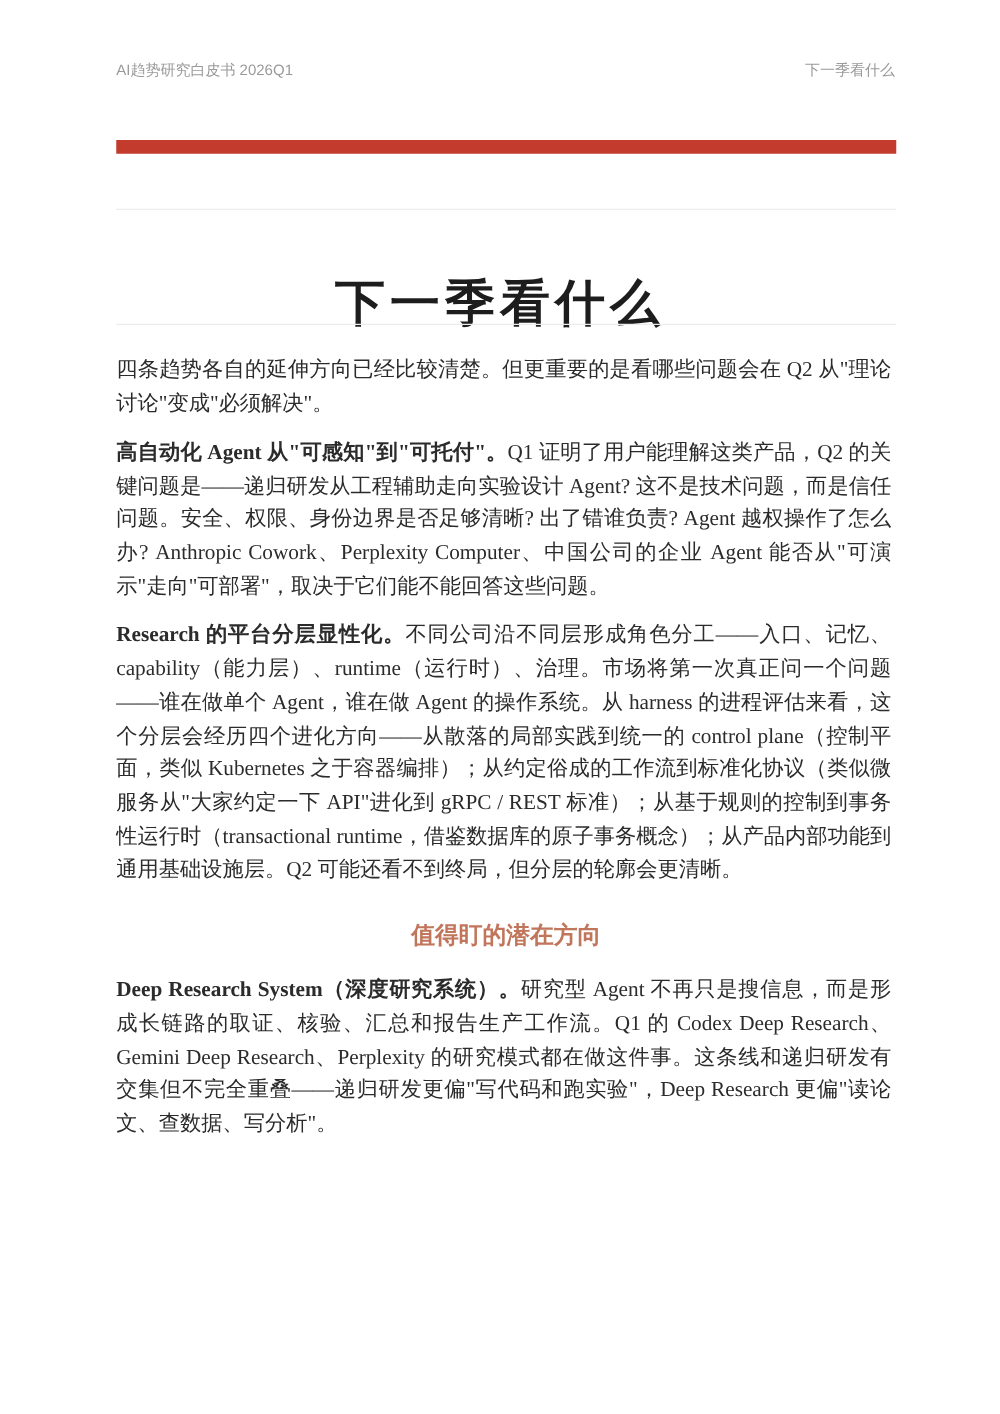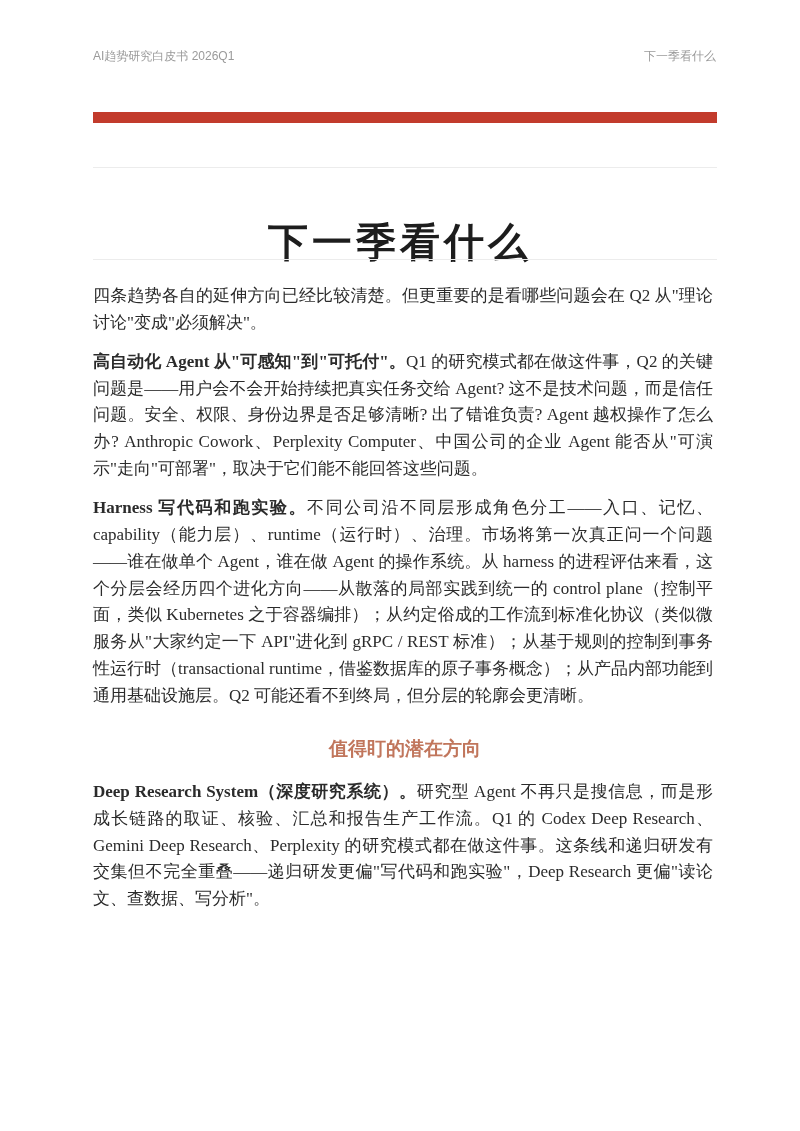--- a/index.html
+++ b/index.html
@@ -90,23 +90,23 @@
   <div class="divider divider-top"></div>
 
   <h1 class="doc-title">下一季看什么</h1>
 
   <div class="divider divider-under-title"></div>
 
   <div class="body-text">
 
     <p>四条趋势各自的延伸方向已经比较清楚。但更重要的是看哪些问题会在 Q2 从"理论讨论"变成"必须解决"。</p>
 
-    <p><span class="lead">高自动化 Agent 从"可感知"到"可托付"。</span><span>Q1 的研究模式都在做这件事，Q2 的关键问题是——用户会不会开始持续把真实任务交给 Agent? 这不是技术问题，而是信任问题。安全、权限、身份边界是否足够清晰? 出了错谁负责? Agent 越权操作了怎么办? Anthropic Cowork、Perplexity Computer、中国公司的企业 Agent 能否从"可演示"走向"可部署"，取决于它们能不能回答这些问题。</span></p>
+    <p><span class="lead">高自动化 Agent 从"可感知"到"可托付"。</span><span>Q1 证明了用户能理解这类产品，Q2 的关键问题是——递归研发从工程辅助走向实验设计 Agent? 这不是技术问题，而是信任问题。安全、权限、身份边界是否足够清晰? 出了错谁负责? Agent 越权操作了怎么办? Anthropic Cowork、Perplexity Computer、中国公司的企业 Agent 能否从"可演示"走向"可部署"，取决于它们能不能回答这些问题。</span></p>
 
-    <p><span class="lead">Harness 写代码和跑实验。</span><span>不同公司沿不同层形成角色分工——入口、记忆、capability（能力层）、runtime（运行时）、治理。市场将第一次真正问一个问题——谁在做单个 Agent，谁在做 Agent 的操作系统。从 harness 的进程评估来看，这个分层会经历四个进化方向——从散落的局部实践到统一的 control plane（控制平面，类似 Kubernetes 之于容器编排）；从约定俗成的工作流到标准化协议（类似微服务从"大家约定一下 API"进化到 gRPC / REST 标准）；从基于规则的控制到事务性运行时（transactional runtime，借鉴数据库的原子事务概念）；从产品内部功能到通用基础设施层。Q2 可能还看不到终局，但分层的轮廓会更清晰。</span></p>
+    <p><span class="lead">Research 的平台分层显性化。</span><span>不同公司沿不同层形成角色分工——入口、记忆、capability（能力层）、runtime（运行时）、治理。市场将第一次真正问一个问题——谁在做单个 Agent，谁在做 Agent 的操作系统。从 harness 的进程评估来看，这个分层会经历四个进化方向——从散落的局部实践到统一的 control plane（控制平面，类似 Kubernetes 之于容器编排）；从约定俗成的工作流到标准化协议（类似微服务从"大家约定一下 API"进化到 gRPC / REST 标准）；从基于规则的控制到事务性运行时（transactional runtime，借鉴数据库的原子事务概念）；从产品内部功能到通用基础设施层。Q2 可能还看不到终局，但分层的轮廓会更清晰。</span></p>
 
 
 
     <h2 class="section-heading">值得盯的潜在方向</h2>
 
     <p><span class="lead">Deep Research System（深度研究系统）。</span><span>研究型 Agent 不再只是搜信息，而是形成长链路的取证、核验、汇总和报告生产工作流。Q1 的 Codex Deep Research、Gemini Deep Research、Perplexity 的研究模式都在做这件事。这条线和递归研发有交集但不完全重叠——递归研发更偏"写代码和跑实验"，Deep Research 更偏"读论文、查数据、写分析"。</span></p>
 
   </div>
 
   <div class="page-footer">·53·</div>

